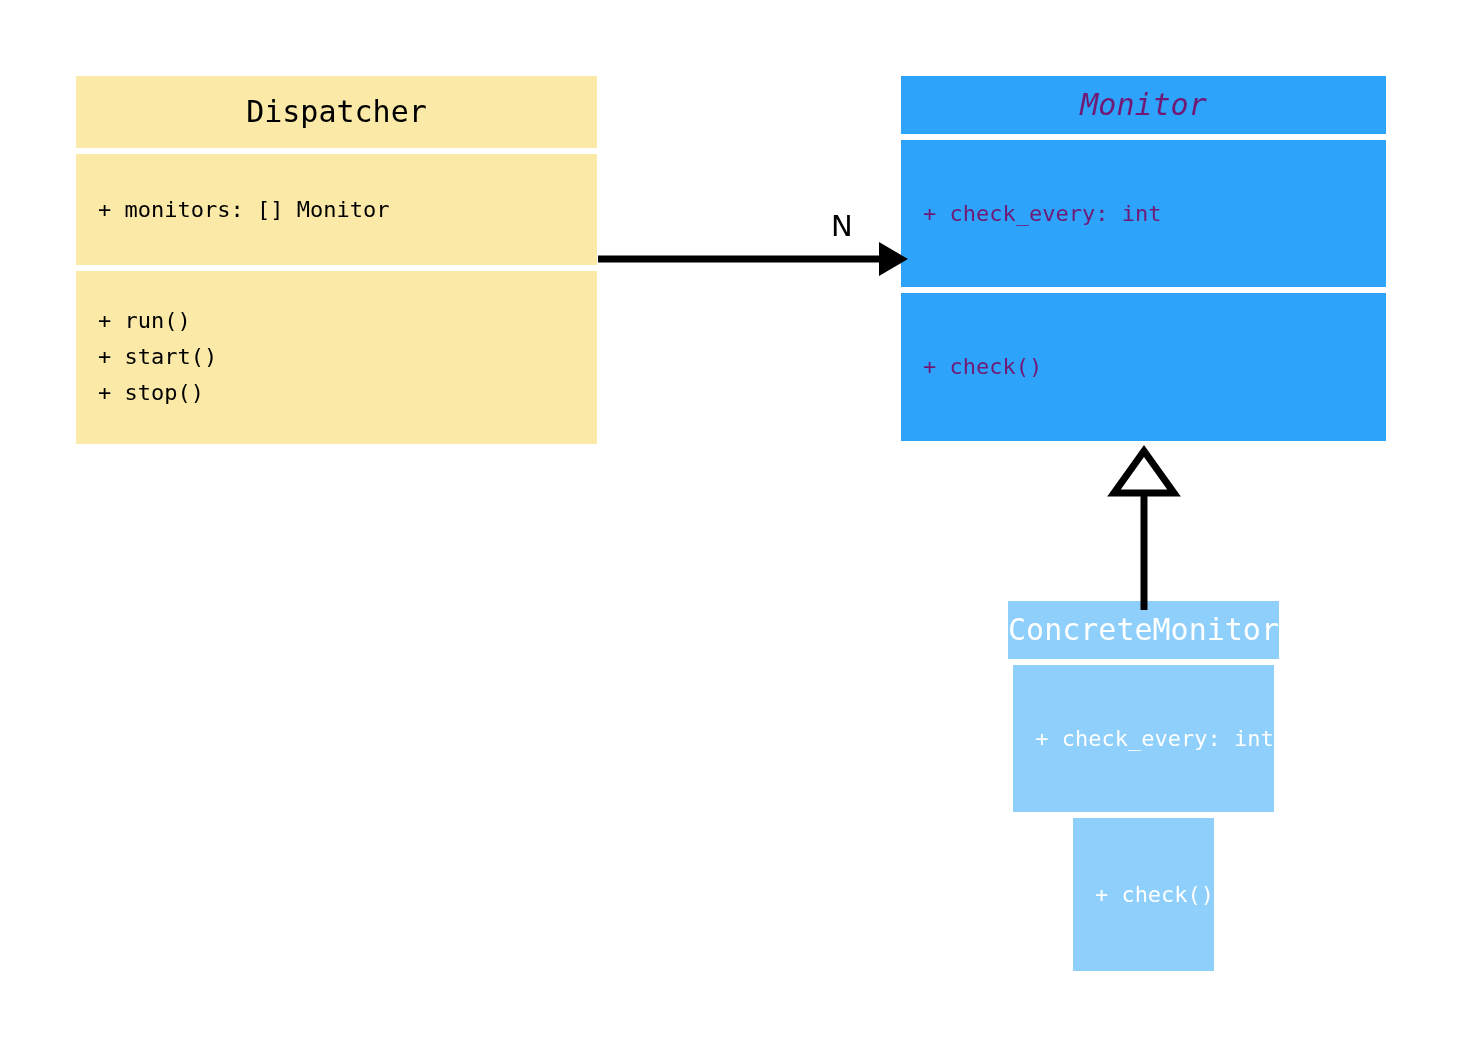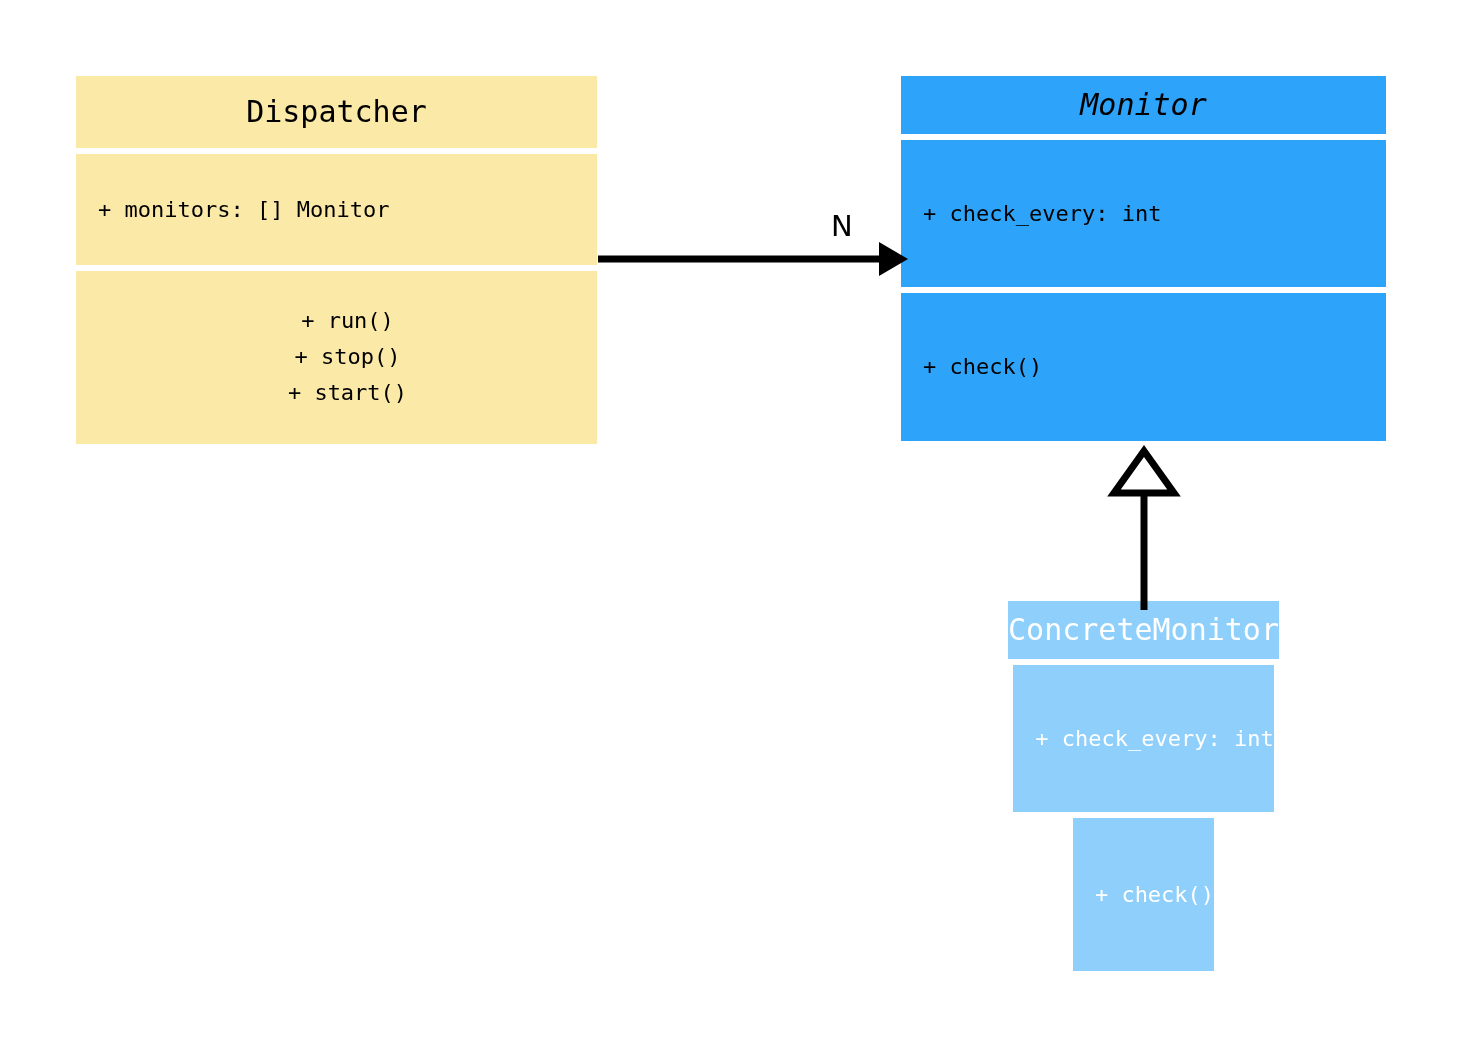--- a/index.html
+++ b/index.html
@@ -62,35 +62,35 @@
     height: 6px;
     background: #ffffff;
     flex: none;
   }
 
   
   .theme-dispatcher .uml-header,
   .theme-dispatcher .uml-compartment { background: #fbe9a7; color: #000000; }
 
   .theme-monitor .uml-header,
-  .theme-monitor .uml-compartment { background: #2ea3fa; color: #000000; }
+  .theme-monitor .uml-compartment { background: #2ea3fa; color: #701a75; }
 
   .theme-concrete .uml-header,
   .theme-concrete .uml-compartment { background: #8ecffc; color: #ffffff; }
 
   .title-abstract { font-style: italic; }
   .title-plain    { font-style: normal; }
 
   
   #class-dispatcher {
     left: 76px; top: 76px; width: 521px; height: 368px;
   }
   #class-dispatcher .uml-header      { height: 76px; }
   #class-dispatcher .c-attrs         { height: 116px; }
-  #class-dispatcher .c-methods       { height: 182px; align-items: center; }
+  #class-dispatcher .c-methods       { height: 182px; }
 
   #class-monitor {
     left: 901px; top: 76px; width: 485px; height: 365px;
   }
   #class-monitor .uml-header         { height: 58px; }
   #class-monitor .c-attrs            { height: 147px; }
   #class-monitor .c-methods          { height: 148px; }
 
   #class-concretemonitor {
     left: 901px; top: 601px; width: 485px; height: 370px; align-items: center;
@@ -134,22 +134,22 @@
 
   <div class="uml-class theme-dispatcher" id="class-dispatcher">
     <div class="uml-header title-plain">Dispatcher</div>
     <div class="uml-sep"></div>
     <div class="uml-compartment c-attrs">
       <span class="member-line">+ monitors: [] Monitor</span>
     </div>
     <div class="uml-sep"></div>
     <div class="uml-compartment c-methods">
       <span class="member-line">+ run()</span>
+      <span class="member-line">+ start()</span>
       <span class="member-line">+ stop()</span>
-      <span class="member-line">+ start()</span>
     </div>
   </div>
 
   <div class="uml-class theme-monitor" id="class-monitor">
     <div class="uml-header title-abstract">Monitor</div>
     <div class="uml-sep"></div>
     <div class="uml-compartment c-attrs">
       <span class="member-line">+ check_every: int</span>
     </div>
     <div class="uml-sep"></div>

